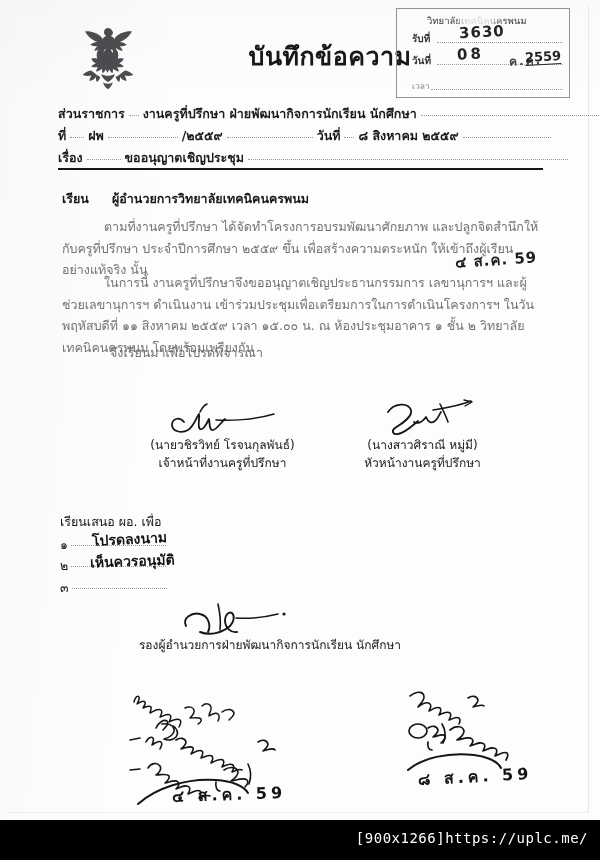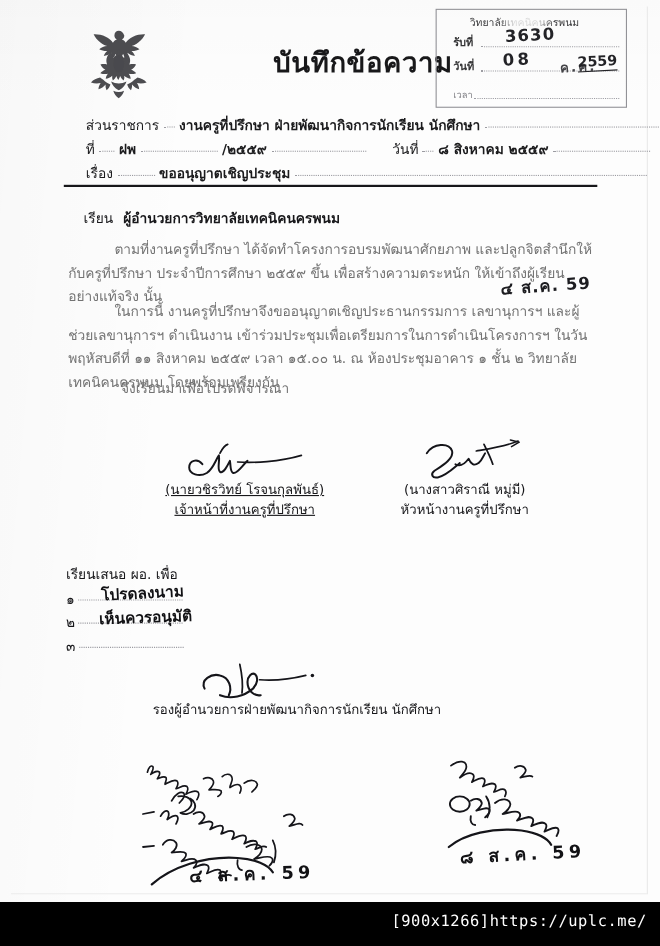--- a/index.html
+++ b/index.html
@@ -65,52 +65,52 @@
     transform:rotate(-3deg);
   }
   .stamp .hn-no{left:62px;top:14px;font-size:15px;letter-spacing:1px;}
   .stamp .hn-day{left:60px;top:36px;font-size:15px;letter-spacing:3px;}
   .stamp .hn-year{left:128px;top:40px;font-size:13px;letter-spacing:0px;
                   border-bottom:1.5px solid #1b1b1f;}
   .stamp .hn-dot{left:112px;top:42px;font-size:12px;color:#3c3c40;letter-spacing:2px;}
 
   
   .field{position:absolute;font-size:12.5px;color:#1b1b1d;white-space:nowrap;}
-  .fl-label{font-weight:normal;margin-left:20px;}
+  .fl-label{font-weight:bold;}
   .fl-val{font-weight:bold;margin-top:32px;}
   .dotline{
     display:inline-block;vertical-align:2px;
     border-bottom:1px dotted #9b9ba1;height:1px;
   }
   .rule{
     position:absolute;left:58px;top:168px;width:485px;height:0;
     border-top:2px solid #17171a;
   }
 
   
   .body-txt{position:absolute;font-size:12.5px;color:#17171a;line-height:22px;}
-  .salute-l{left:76px;top:188px;font-weight:normal;}
+  .salute-l{left:62px;top:188px;font-weight:bold;}
   .salute-v{left:112px;top:188px;font-weight:bold;}
   .para{position:absolute;left:62px;width:478px;font-size:12.5px;
         color:#737373;line-height:21.5px;text-align:left;}
   .p1{top:216px;}
   .p2{top:272px;}
   .p3{top:342px;left:110px;}
   .indent{display:inline-block;width:42px;}
 
   .hand-date-inline{
     position:absolute;left:455px;top:248px;font-size:15px;color:#1d1d21;
     font-weight:bold;transform:rotate(-4deg);letter-spacing:1px;
   }
 
   
   .sigblock{position:absolute;text-align:center;font-size:12px;color:#17171a;}
   .sigblock .nm{line-height:18px;}
   .sigblock .ps{line-height:18px;}
-  .sig-a{left:130px;top:436px;width:185px;text-decoration:underline;}
+  .sig-a{left:130px;top:436px;width:185px;}
   .sig-b{left:330px;top:436px;width:185px;}
   .sig-c{left:120px;top:636px;width:300px;}
   .sig-svg{position:absolute;}
 
   
   .propose{position:absolute;left:60px;top:512px;font-size:12.5px;color:#17171a;}
   .plist{position:absolute;left:60px;font-size:12.5px;color:#17171a;}
   .pl1{top:535px;}
   .pl2{top:556px;}
   .pl3{top:578px;}

